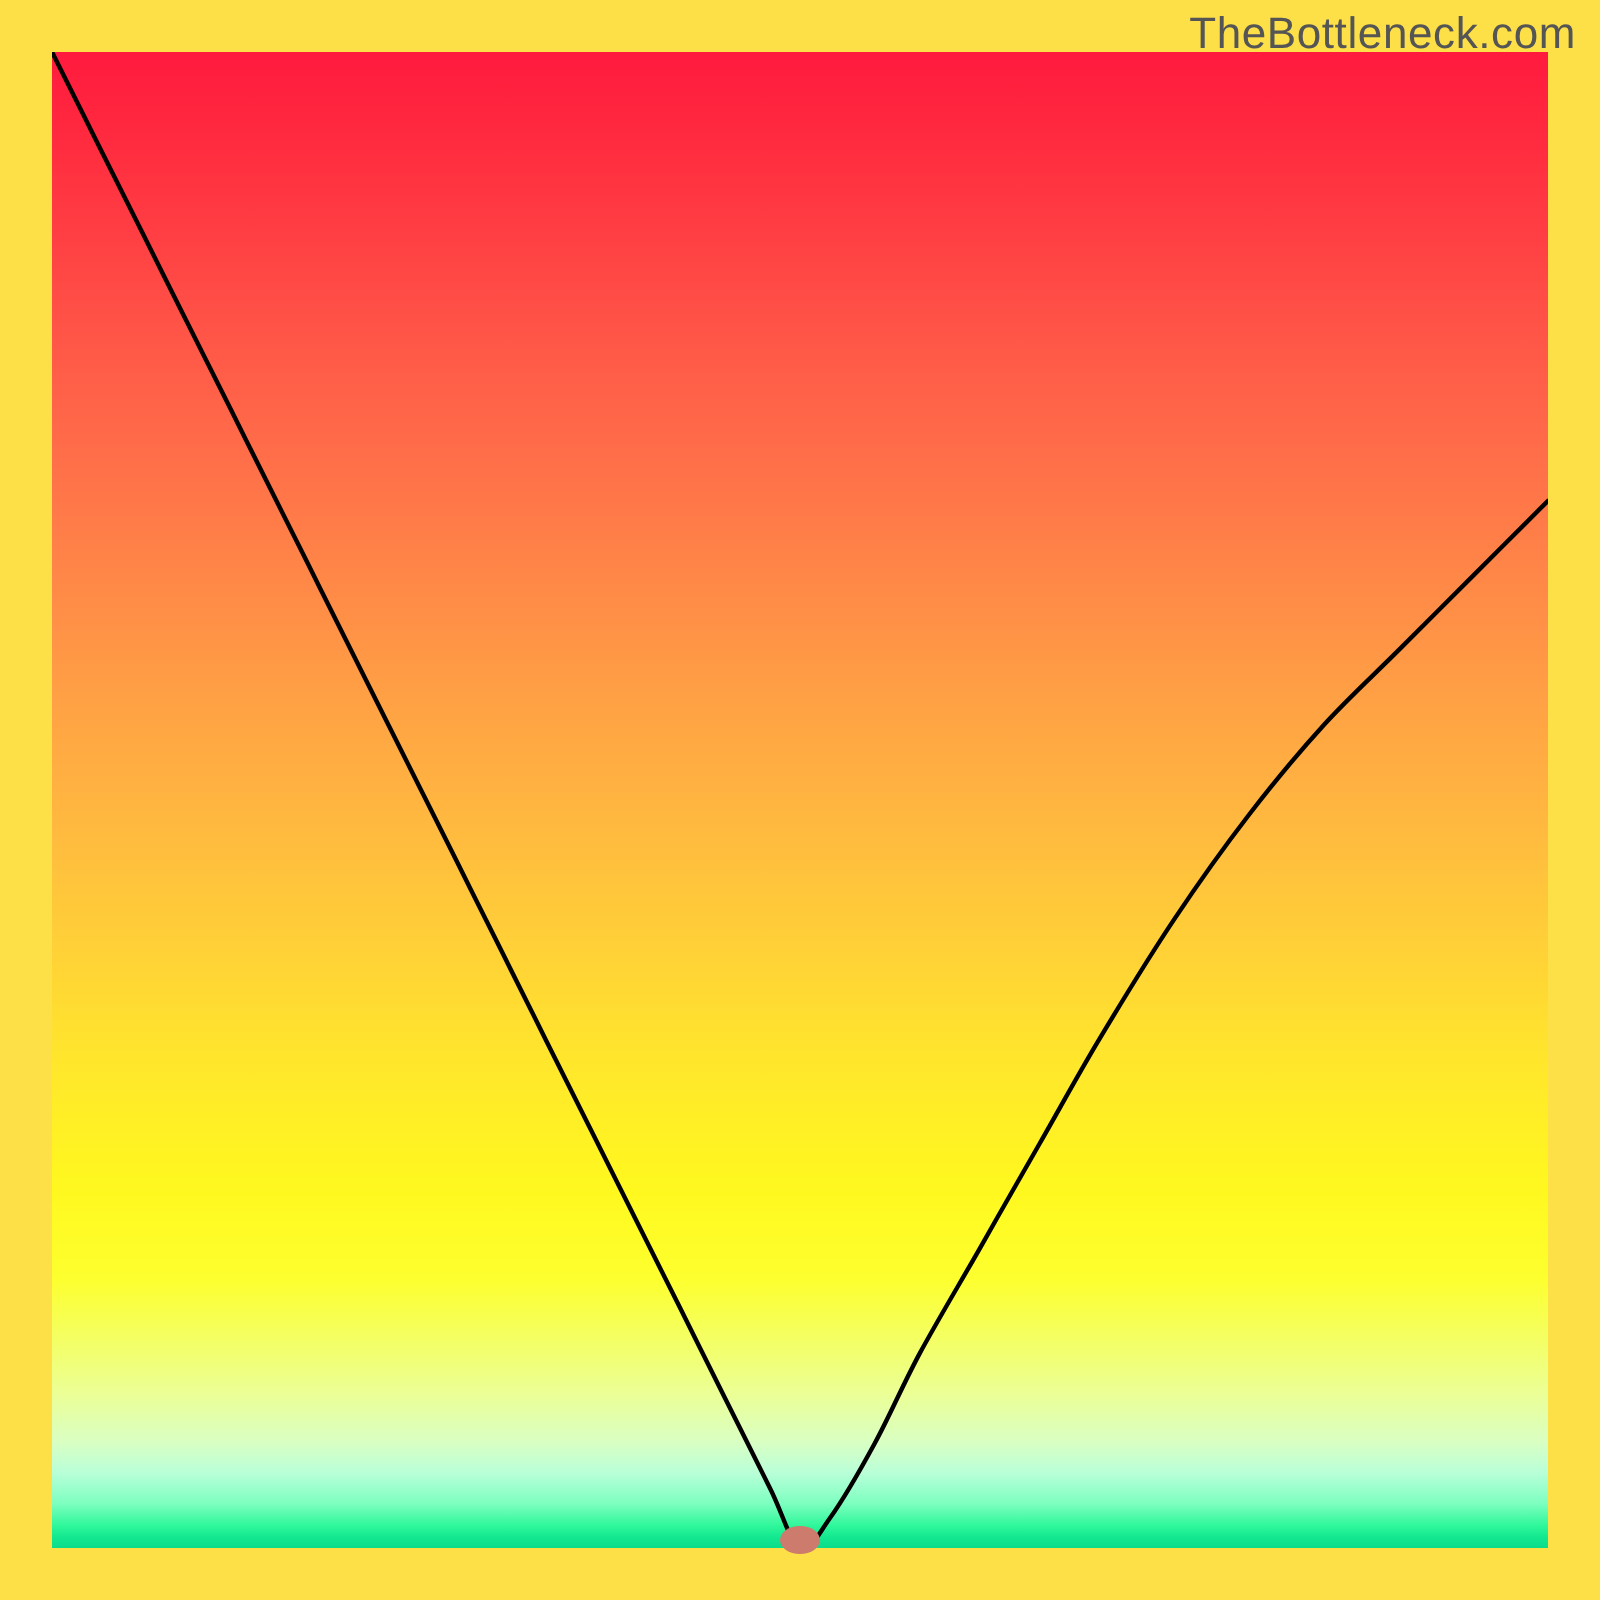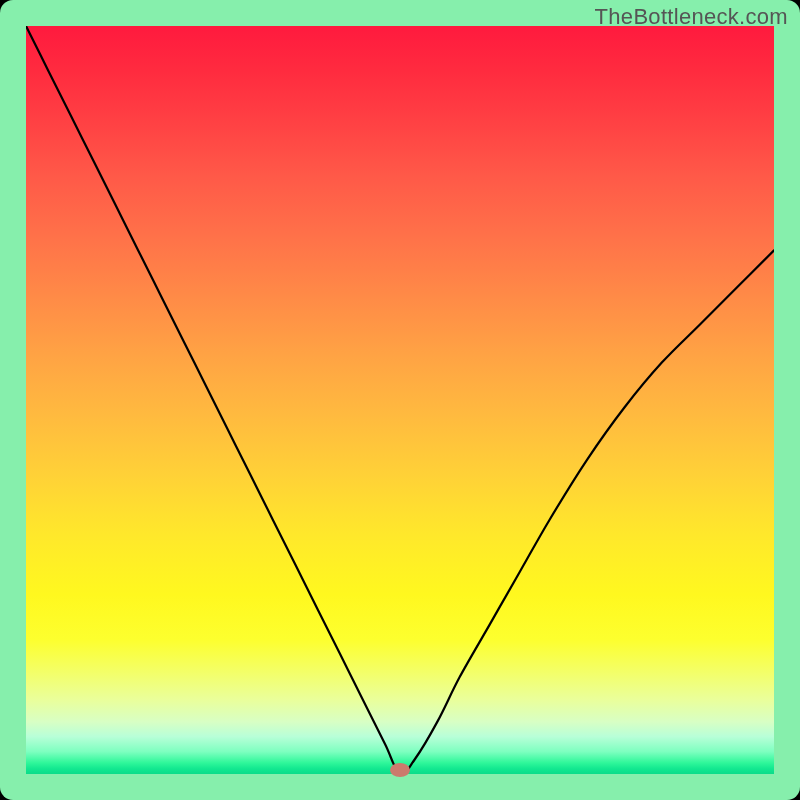--- a/index.html
+++ b/index.html
@@ -8,22 +8,21 @@
     width: 800px;
     height: 800px;
     background: #000;
     overflow: hidden;
     font-family: Arial, Helvetica, sans-serif;
   }
   .outer {
     position: relative;
     width: 800px;
     height: 800px;
-    background: #86efac;
-    border-radius: 13px;
+    background: #fde047;
   }
   .watermark {
     position: absolute;
     top: 4px;
     right: 12px;
     color: #555;
     font-size: 22px;
     font-weight: 500;
     letter-spacing: 0.3px;
     z-index: 30;

